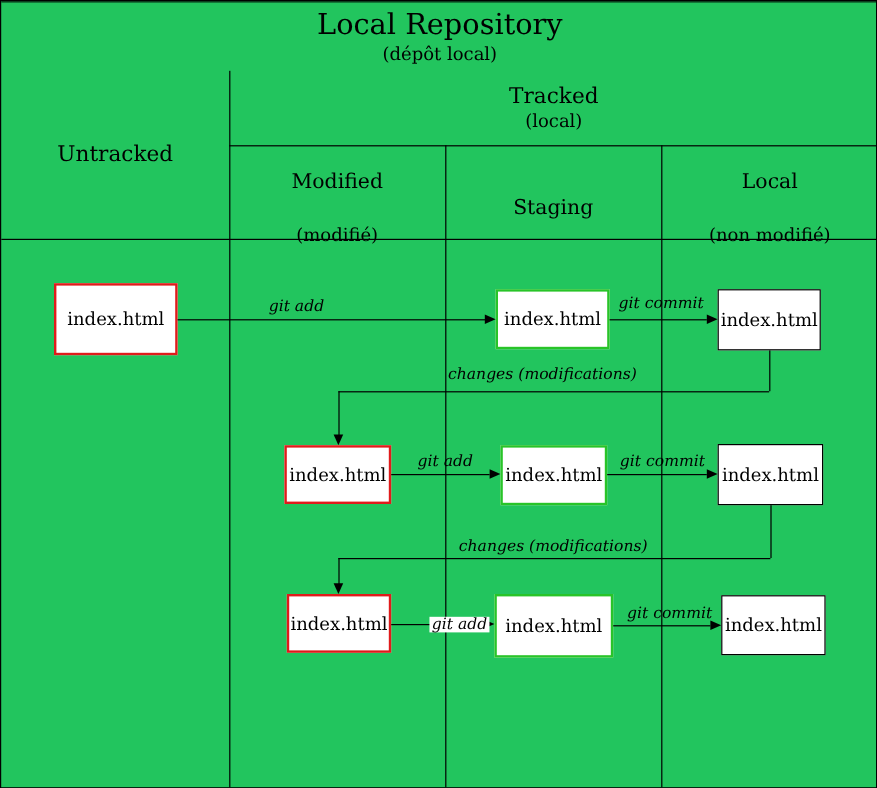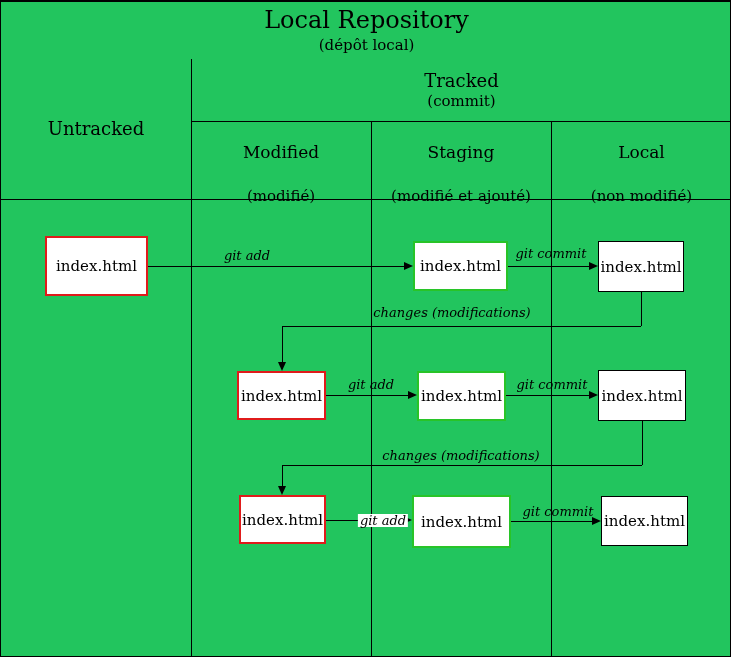--- a/index.html
+++ b/index.html
@@ -51,29 +51,28 @@
   <div class="cell" style="left:0;top:0;width:731px;height:58px">
     <div class="t-main">Local Repository</div>
     <div class="t-sub">(dépôt local)</div>
   </div>
 
   <div class="cell" style="left:0;top:58px;width:190px;height:140px">
     <div class="unt">Untracked</div>
   </div>
   <div class="cell" style="left:190px;top:58px;width:541px;height:62px">
     <div class="h-main">Tracked</div>
-    <div class="h-sub">(commit)</div>
+    <div class="h-sub">(local)</div>
   </div>
   <div class="cell" style="left:190px;top:120px;width:180px;height:78px">
     <div class="sh-main">Modified</div>
     <div class="sh-sub">(modifié)</div>
   </div>
   <div class="cell" style="left:370px;top:120px;width:180px;height:78px">
     <div class="sh-main">Staging</div>
-    <div class="sh-sub">(modifié et ajouté)</div>
   </div>
   <div class="cell" style="left:550px;top:120px;width:181px;height:78px">
     <div class="sh-main">Local</div>
     <div class="sh-sub">(non modifié)</div>
   </div>
 
   <div class="fbox b-red" style="left: 44px; top: 235px; width: 103px; height: 60px; border-color: rgb(224, 27, 27);">
     <span>index.html</span>
   </div>
   <div class="fbox b-green" style="left: 412px; top: 240px; width: 95px; height: 50px; border-color: rgb(40, 196, 40);">

